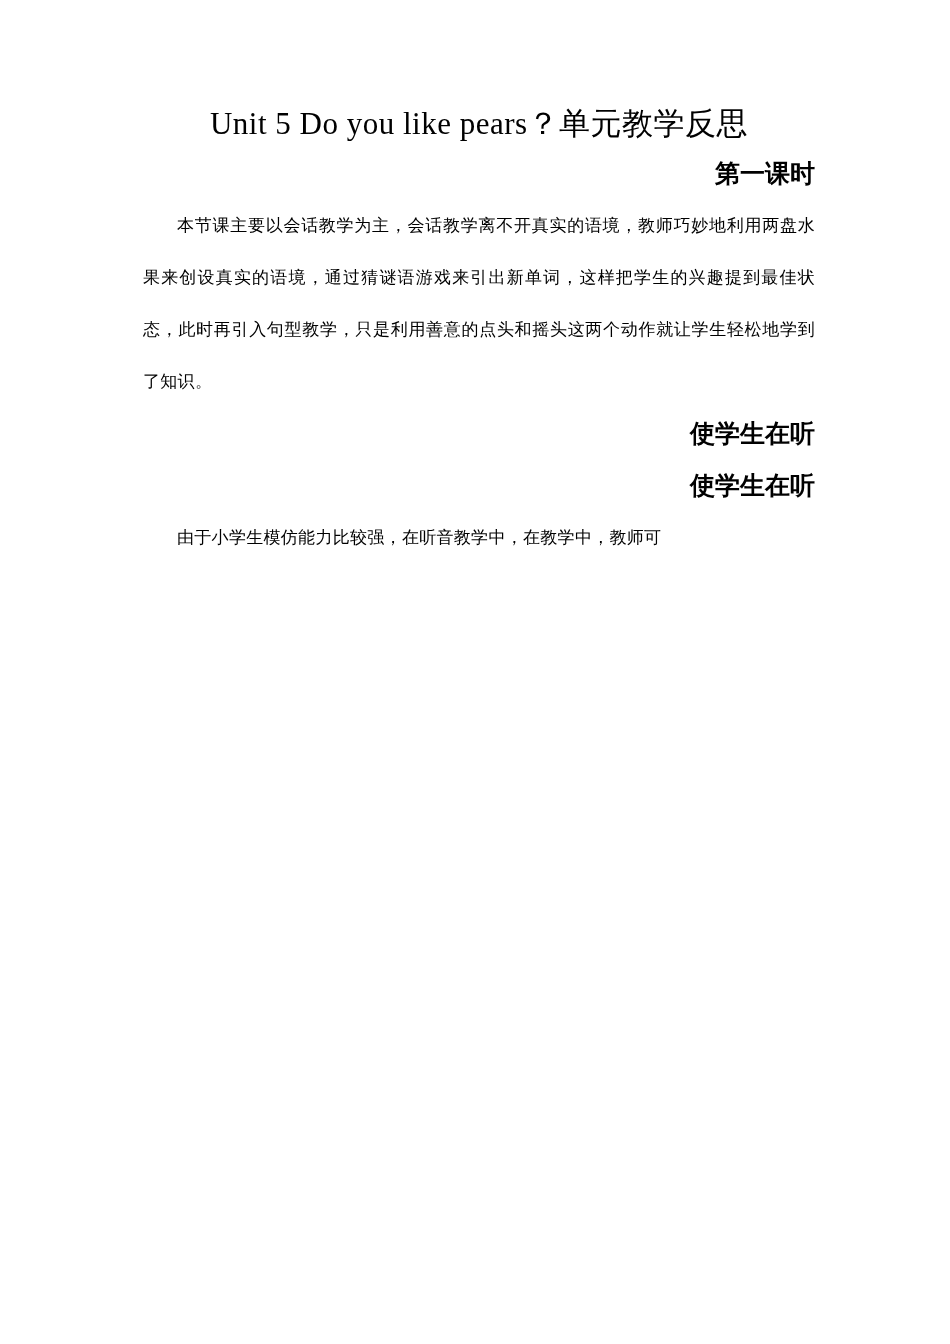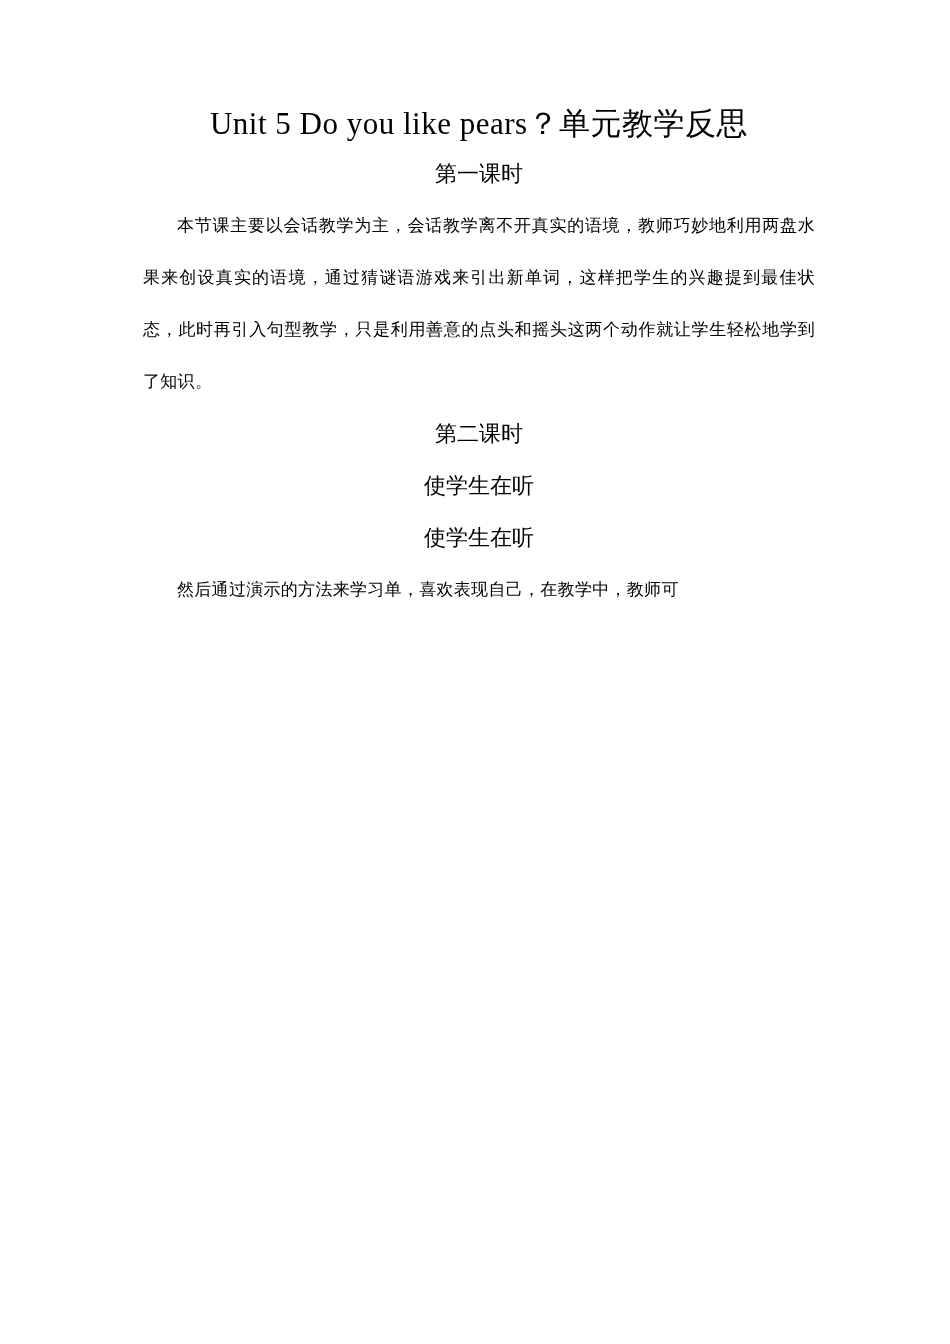--- a/index.html
+++ b/index.html
@@ -22,43 +22,42 @@
     margin: 0;
     font-size: 31px;
     font-weight: normal;
     line-height: 48px;
     text-align: center;
     white-space: nowrap;
     letter-spacing: 0.5px;
   }
   .section-heading {
     margin: 0;
-    font-size: 22px;
-    font-weight: normal;
+    font-size: 25px;
+    font-weight: bold;
     line-height: 52px;
-    text-align: center;
+    text-align: right;
   }
   .body-para {
     margin: 0;
     font-size: 17px;
     line-height: 52px;
     text-align: justify;
     text-justify: inter-character;
     text-indent: 2em;
     letter-spacing: 0.3px;
   }
 </style>
 </head>
 <body>
 
 <div class="page">
   <h1 class="doc-title">Unit 5 Do you like pears？单元教学反思</h1>
 
   <h2 class="section-heading">第一课时</h2>
   <p class="body-para">本节课主要以会话教学为主，会话教学离不开真实的语境，教师巧妙地利用两盘水果来创设真实的语境，通过猜谜语游戏来引出新单词，这样把学生的兴趣提到最佳状态，此时再引入句型教学，只是利用善意的点头和摇头这两个动作就让学生轻松地学到了知识。</p>
 
-  <h2 class="section-heading">第二课时</h2>
 
   <h2 class="section-heading">使学生在听</h2>
 
   <h2 class="section-heading">使学生在听</h2>
-  <p class="body-para">然后通过演示的方法来学习单，喜欢表现自己，在教学中，教师可</p>
+  <p class="body-para">由于小学生模仿能力比较强，在听音教学中，在教学中，教师可</p>
 </div>
 
 </body></html>

